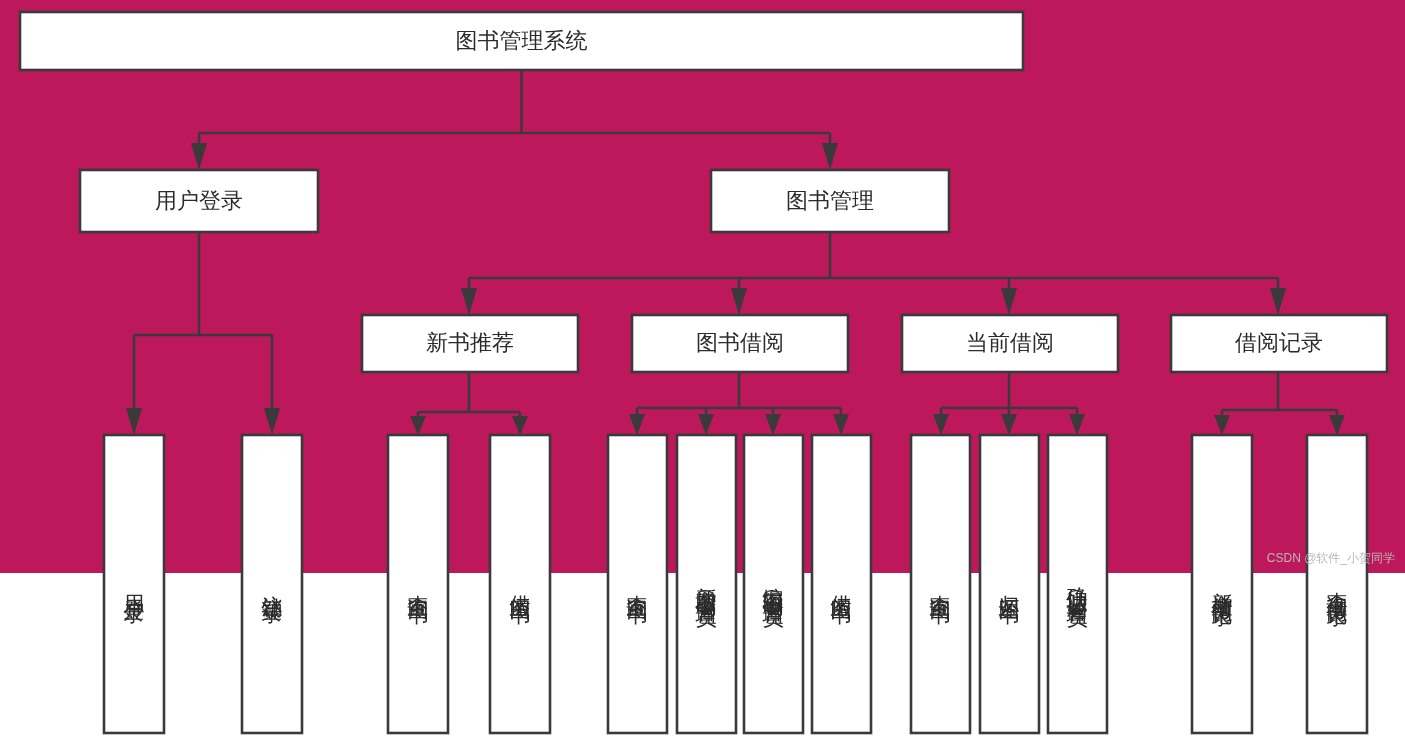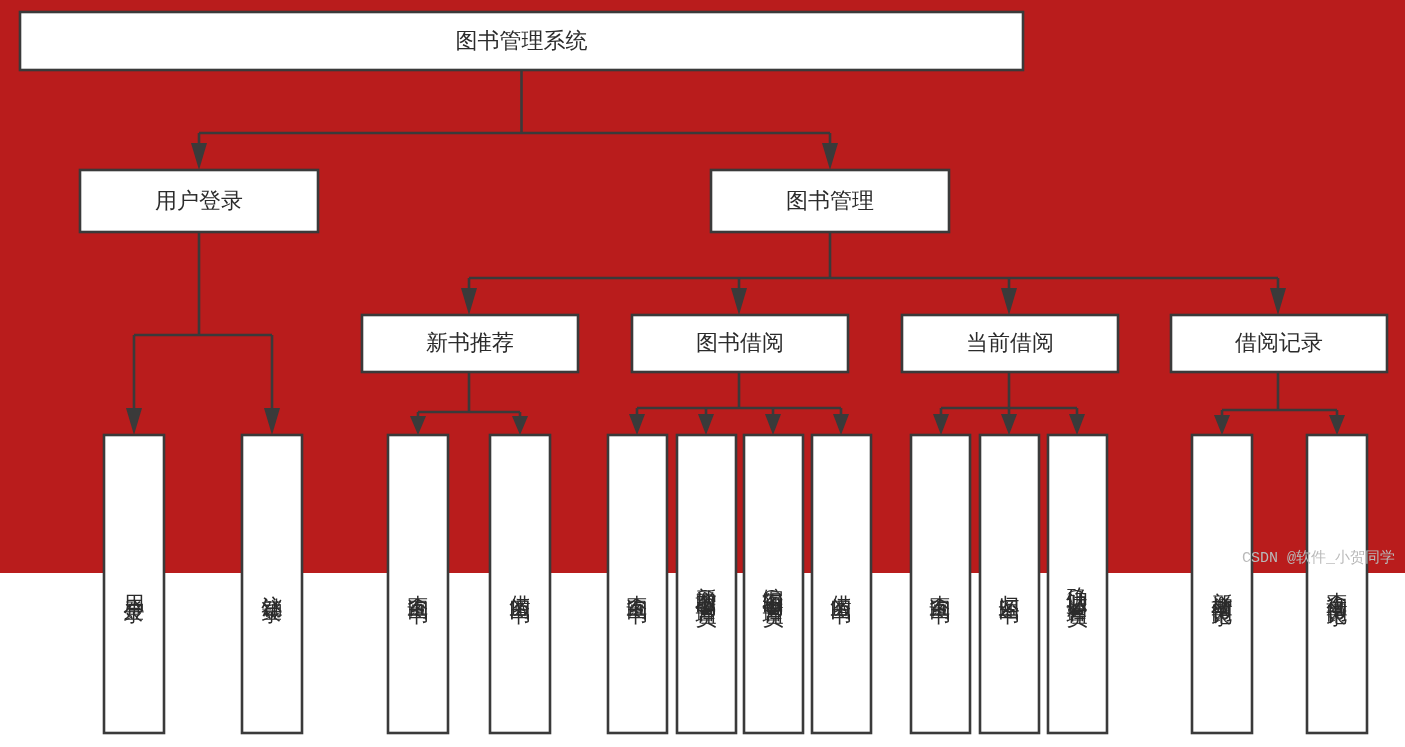--- a/index.html
+++ b/index.html
@@ -10,21 +10,21 @@
   body {
     width: 1405px;
     height: 747px;
     font-family: "DejaVu Sans", "Liberation Sans", sans-serif;
     overflow: hidden;
   }
   #diagram-root {
     position: relative;
     width: 1405px;
     height: 573px;
-    background: #b91c1c;
+    background: #be185d;
   }
   svg#flowchart {
     position: absolute;
     left: 0;
     top: 0;
     width: 1405px;
     height: 747px;
     display: block;
   }
   .node-box {
@@ -56,22 +56,22 @@
     writing-mode: vertical-rl;
     text-orientation: upright;
     letter-spacing: 3px;
     dominant-baseline: central;
     text-anchor: middle;
   }
   .watermark {
     position: absolute;
     right: 10px;
     bottom: 6px;
-    font-family: Liberation Mono, monospace;
-    font-size: 15px;
+    font-family: Liberation Sans, sans-serif;
+    font-size: 12px;
     color: #b9b9b9;
     white-space: nowrap;
     user-select: none;
   }
 </style>
 </head>
 <body>
 
 <div id="diagram-root">
 

